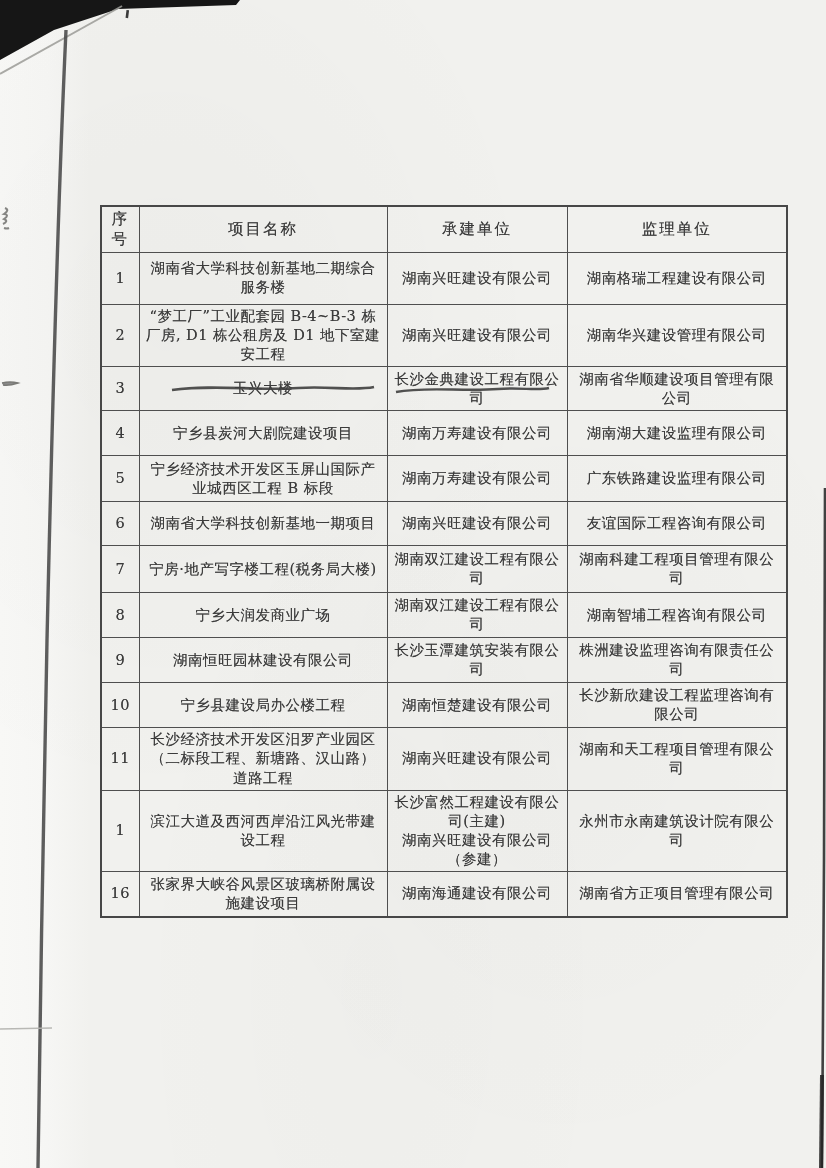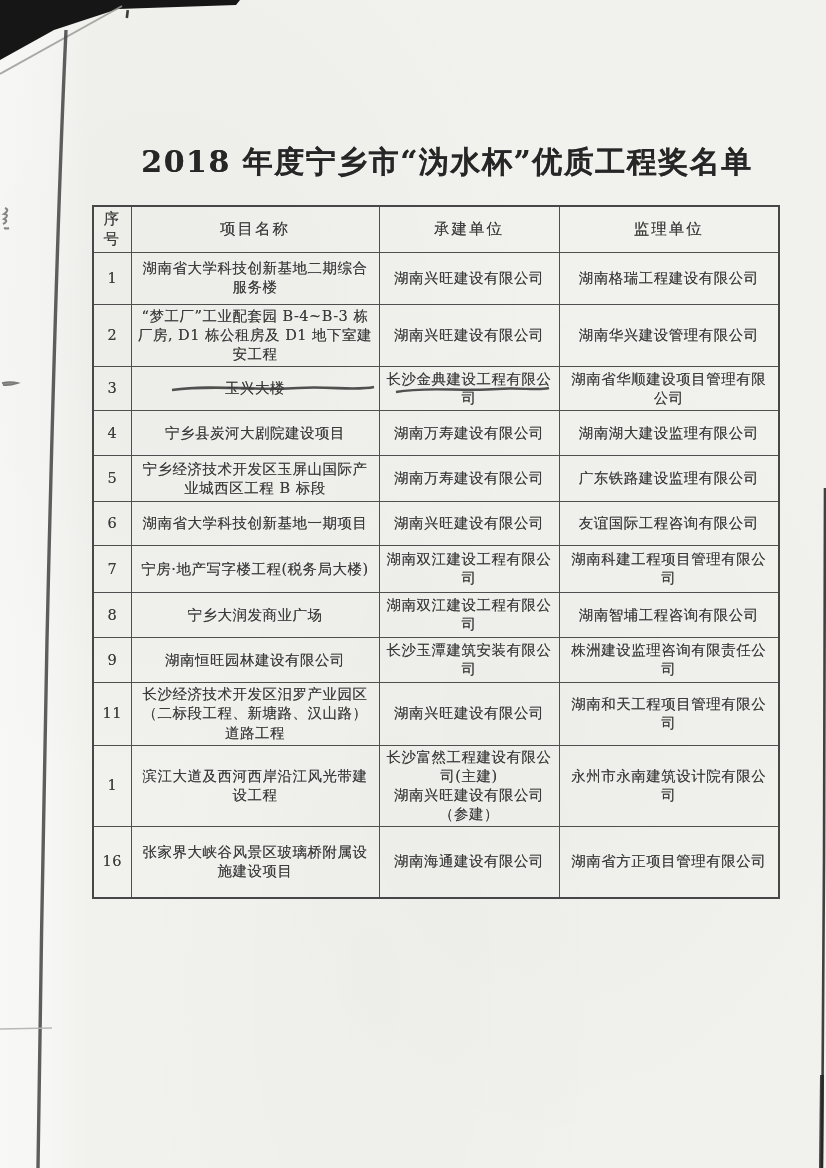--- a/index.html
+++ b/index.html
@@ -16,21 +16,21 @@
       radial-gradient(ellipse at 45% 85%, rgba(0,0,0,0.012), transparent 40%),
       linear-gradient(90deg, #f8f8f6 0px, #f6f6f4 48px, #f1f1ee 90px, #f1f1ee 100%);
   }
   .doc-title{
     position:absolute;left:104px;top:142px;width:686px;margin:0;
     text-align:center;font-size:30px;font-weight:bold;color:#262626;
     letter-spacing:1.5px;
     text-shadow:0 0 0.5px rgba(40,40,40,0.7);
   }
   table.awards{
-    position:absolute;left:92px;top:205px;width:686px;
+    position:absolute;left:100px;top:205px;width:686px;
     border-collapse:collapse;table-layout:fixed;
     color:#3b3b3b;
   }
   table.awards th, table.awards td{
     border:1.6px solid #4f4f4f;
     text-align:center;vertical-align:middle;
     padding:2px 6px;line-height:1.32;
     white-space:pre-line;
     text-shadow:0 0 0.4px rgba(60,60,60,0.65);
   }
@@ -62,21 +62,20 @@
   svg.artifacts{
     position:absolute;left:0;top:0;width:826px;height:1168px;
     pointer-events:none;z-index:6;
   }
 </style>
 </head>
 <body>
 
 <div class="page" data-name="scanned-document-page">
 
-  <h1 class="doc-title" data-name="page-title">2018 年度宁乡市“沩水杯”优质工程奖名单</h1>
 
   <table class="awards" data-name="awards-table">
     <colgroup>
       <col class="c-no">
         <col class="c-project">
         <col class="c-contractor">
         <col class="c-supervisor">
     </colgroup>
     <thead>
       <tr data-name="table-header-row">
@@ -135,20 +134,26 @@
           <td data-name="contractor-cell">湖南双江建设工程有限公司</td>
           <td data-name="supervisor-cell">湖南智埔工程咨询有限公司</td>
         </tr>
         <tr data-name="table-row">
           <td data-name="row-index-cell">9</td>
           <td data-name="project-name-cell">湖南恒旺园林建设有限公司</td>
           <td data-name="contractor-cell">长沙玉潭建筑安装有限公司</td>
           <td data-name="supervisor-cell">株洲建设监理咨询有限责任公司</td>
         </tr>
         <tr data-name="table-row">
+          <td data-name="row-index-cell">10</td>
+          <td data-name="project-name-cell">宁乡县建设局办公楼工程</td>
+          <td data-name="contractor-cell">湖南恒楚建设有限公司</td>
+          <td data-name="supervisor-cell">长沙新欣建设工程监理咨询有限公司</td>
+        </tr>
+        <tr data-name="table-row">
           <td data-name="row-index-cell">11</td>
           <td data-name="project-name-cell">长沙经济技术开发区汨罗产业园区（二标段工程、新塘路、汉山路）道路工程</td>
           <td data-name="contractor-cell">湖南兴旺建设有限公司</td>
           <td data-name="supervisor-cell">湖南和天工程项目管理有限公司</td>
         </tr>
         <tr data-name="table-row">
           <td data-name="row-index-cell">1</td>
           <td data-name="project-name-cell">滨江大道及西河西岸沿江风光带建设工程</td>
           <td data-name="contractor-cell">长沙富然工程建设有限公司(主建)
 湖南兴旺建设有限公司（参建）</td>

